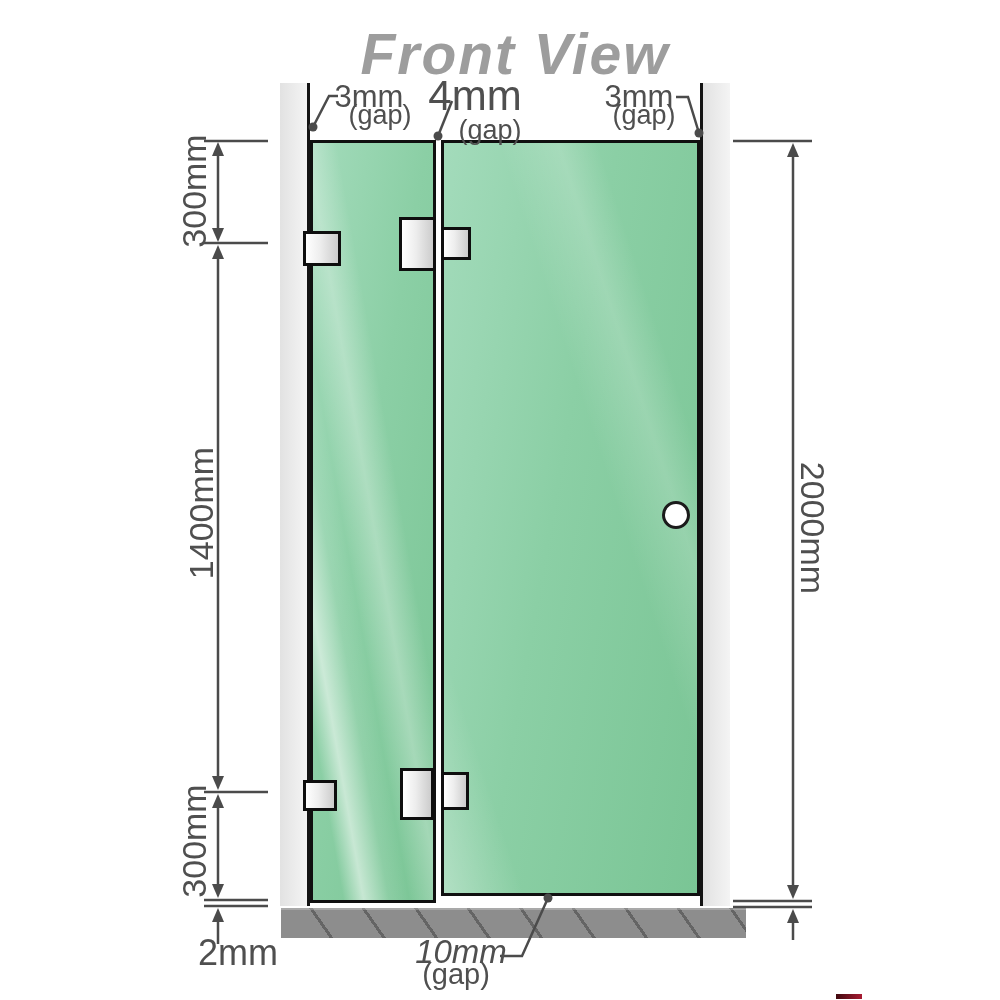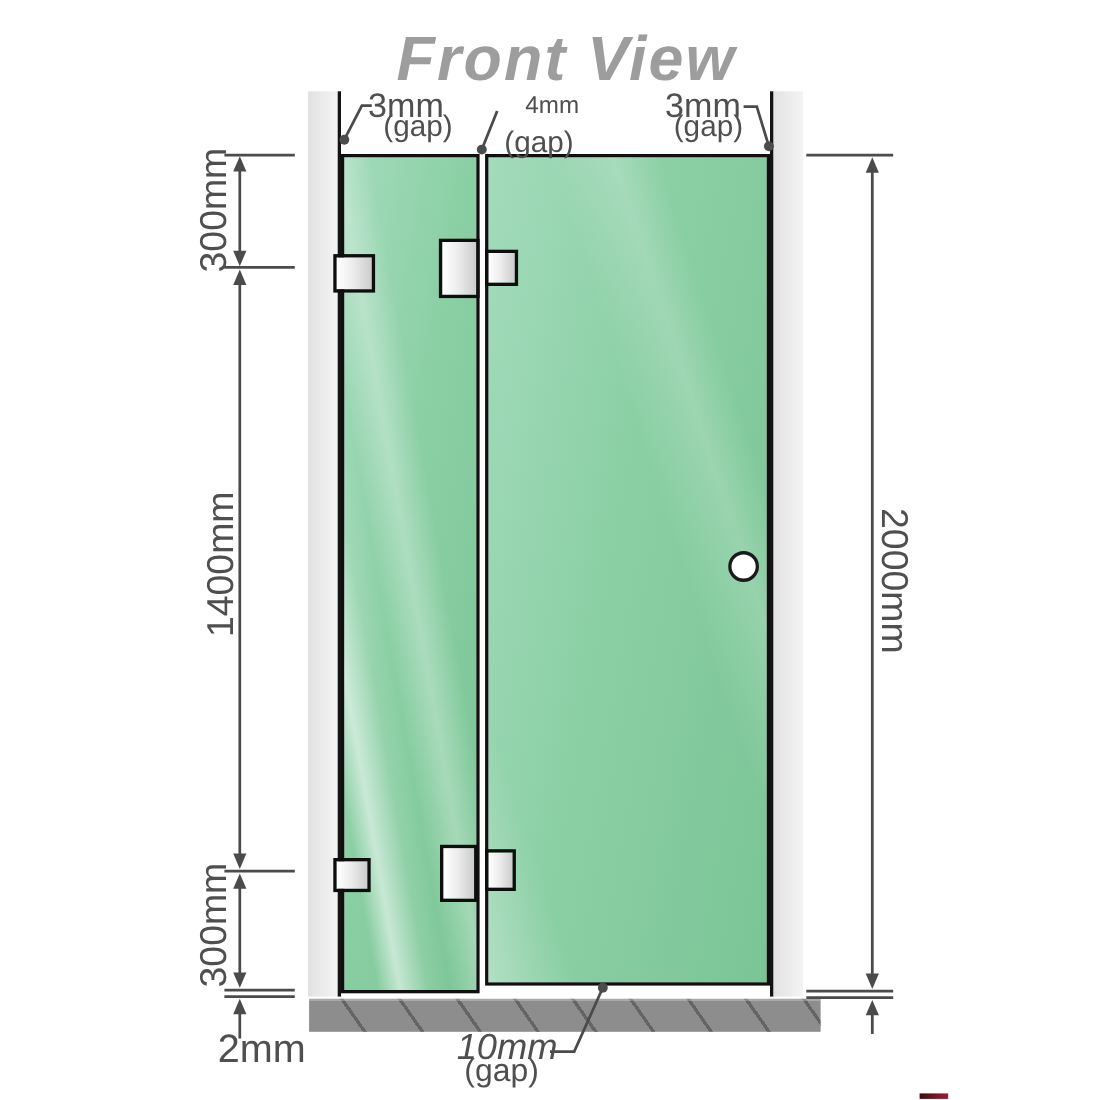--- a/index.html
+++ b/index.html
@@ -93,21 +93,21 @@
       <polygon points="793,909 787,923 799,923"></polygon>
       <circle cx="313" cy="127" r="4.5"></circle>
         <circle cx="438" cy="136" r="4.5"></circle>
       <circle cx="699" cy="133" r="4.5"></circle>
         <circle cx="548" cy="898" r="4.5"></circle>
     </g>
   </svg>
 
   <div class="lbl" style="left:369px;top:96px;font-size:31px;">3mm</div>
   <div class="lbl" style="left:380px;top:115px;font-size:27px;">(gap)</div>
-  <div class="lbl" style="left:502px;top:96px;font-size:22px;">4mm</div>
+  <div class="lbl" style="left:475px;top:96px;font-size:42px;">4mm</div>
   <div class="lbl" style="left:490px;top:130px;font-size:27px;">(gap)</div>
   <div class="lbl" style="left:639px;top:96px;font-size:31px;">3mm</div>
   <div class="lbl" style="left:644px;top:115px;font-size:27px;">(gap)</div>
 
   <div class="lbl rot-ccw" style="left:194px;top:191px;font-size:34px;">300mm</div>
   <div class="lbl rot-ccw" style="left:201px;top:513px;font-size:34px;">1400mm</div>
   <div class="lbl rot-ccw" style="left:194px;top:841px;font-size:34px;">300mm</div>
   <div class="lbl" style="left:238px;top:953px;font-size:36px;text-align:center;">2mm</div>
 
   <div class="lbl rot-cw" style="left:813px;top:528px;font-size:34px;">2000mm</div>

